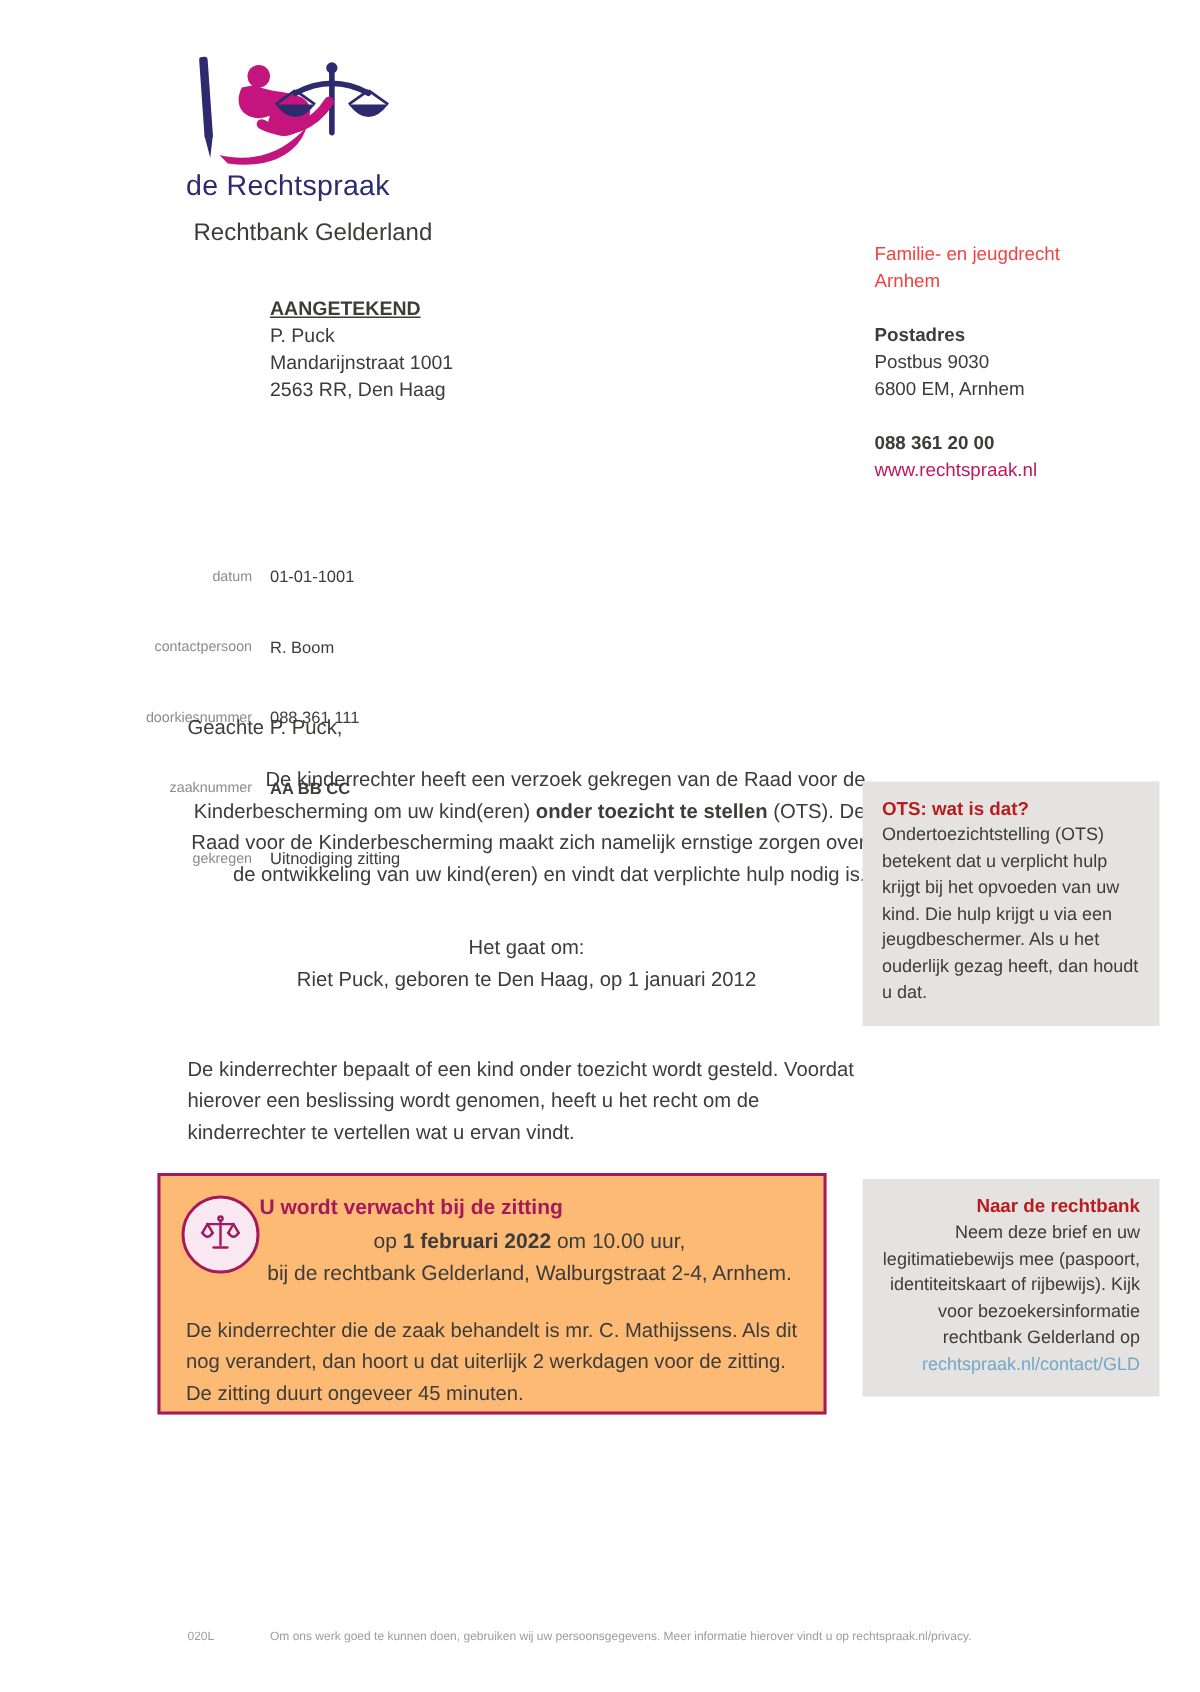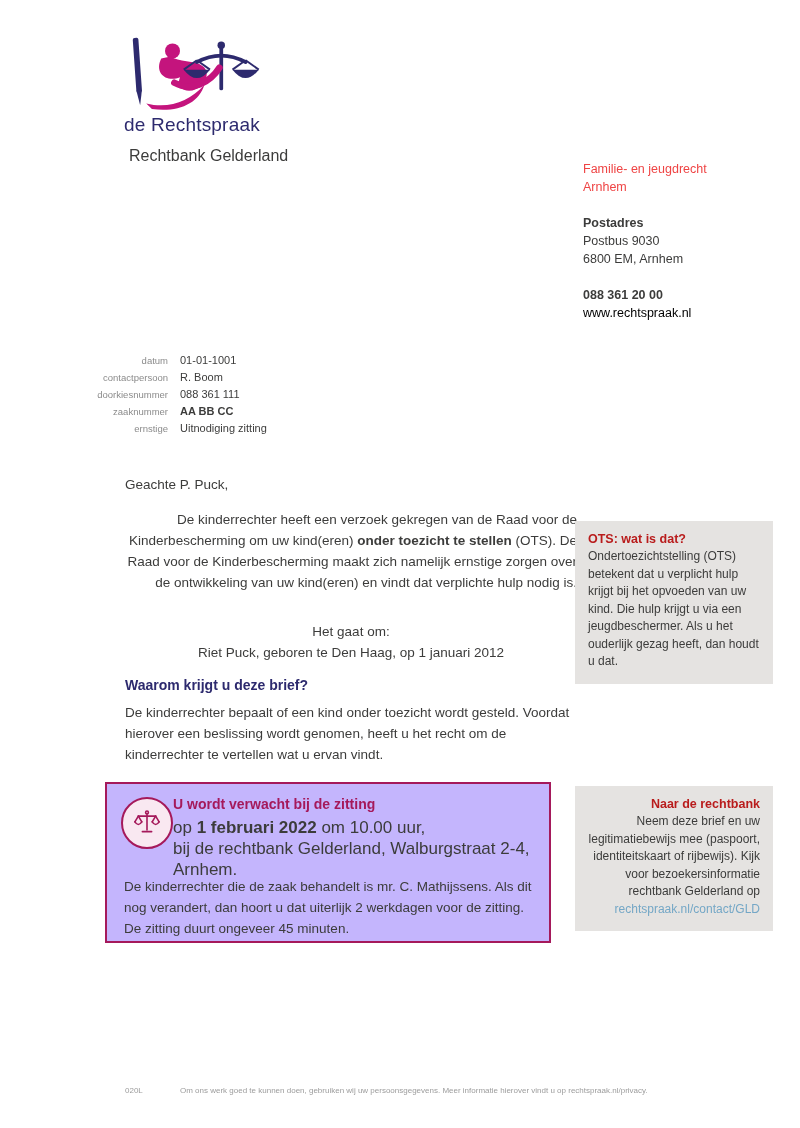--- a/index.html
+++ b/index.html
@@ -17,43 +17,43 @@
 
   
   .recipient{position:absolute;left:180px;top:197px;font-size:13px;line-height:18px;}
   .recipient .reg{font-weight:bold;text-decoration:underline;}
 
   
   .contact{position:absolute;left:583px;top:160px;font-size:12.5px;line-height:18px;}
   .contact .dept{color:#ef4444;}
   .contact .blk{margin-top:18px;}
   .contact .bold{font-weight:bold;}
-  .contact .link{color:#000000;text-decoration:none;}
+  .contact .link{color:#be185d;text-decoration:none;}
 
   
   .meta{position:absolute;left:95px;top:349px;font-size:11px;}
-  .meta .row{display:flex;align-items:flex-end;height:17px;}
+  .meta .row{display:flex;align-items:flex-start;height:17px;margin-top:30px;}
   .meta .lbl{width:73px;text-align:right;font-size:9.5px;color:#8b8b8b;}
   .meta .val{margin-left:12px;color:#3c3c3b;}
   .meta .val.bold{font-weight:bold;}
 
   
   .bodycol{position:absolute;left:125px;width:452px;font-size:13.5px;line-height:21px;}
   .salutation{top:474px;}
   .p1{top:509px;}
   .about{top:621px;}
   .why-h{top:675px;font-size:14px;font-weight:bold;color:#2d2a6e;}
   .p2{top:702px;}
 
   
-  .hearing{position:absolute;left:105px;top:782px;width:446px;height:161px;border:2.5px solid #a5195b;background:#c4b5fd;box-sizing:border-box;}
+  .hearing{position:absolute;left:105px;top:782px;width:446px;height:161px;border:2.5px solid #a5195b;background:#fdba74;box-sizing:border-box;}
   .hearing-icon{position:absolute;left:14px;top:13px;width:48px;height:48px;border:2px solid #a5195b;border-radius:50%;background:#f9e8f1;display:flex;align-items:center;justify-content:center;}
   .hearing-head{position:absolute;left:66px;top:12px;width:360px;}
   .hearing-title{font-size:14px;font-weight:bold;color:#a5195b;margin-bottom:5px;}
-  .hearing-line{font-size:17px;line-height:21px;}
+  .hearing-line{font-size:14px;line-height:21px;text-align:center;}
   .hearing-details{position:absolute;left:17px;top:92px;width:412px;font-size:13.5px;line-height:21px;}
 
   
   .panel{position:absolute;left:575px;width:198px;background:#e5e3e1;box-sizing:border-box;padding:11px 13px 13px 13px;}
   .panel .ptitle{font-size:12.5px;font-weight:bold;color:#b91c1c;margin-bottom:2px;}
   .panel .ptext{font-size:12px;line-height:17.5px;color:#3c3c3b;}
   .panel .plink{color:#74a7c6;text-decoration:none;}
   .panel.ots{top:521px;}
   .panel.visit{top:786px;text-align:right;}
 
@@ -92,20 +92,26 @@
         <line x1="82" y1="28" x2="96" y2="38"></line>
         <line x1="134" y1="28" x2="120" y2="38"></line>
         <line x1="134" y1="28" x2="148" y2="38"></line>
       </g>
       <path d="M58,52 C76,62 96,52 106,36" stroke="#c4147d" stroke-width="7" fill="none" stroke-linecap="round"></path>
     </svg>
   </div>
   <div class="brand">de Rechtspraak</div>
   <div class="court">Rechtbank Gelderland</div>
 
+  <div class="recipient">
+    <div class="reg">AANGETEKEND</div>
+    <div>P. Puck</div>
+    <div>Mandarijnstraat 1001</div>
+    <div>2563 RR, Den Haag</div>
+  </div>
 
   <div class="contact">
     <div class="dept">Familie- en jeugdrecht</div>
     <div class="dept">Arnhem</div>
     <div class="blk">
       <div class="bold">Postadres</div>
       <div>Postbus 9030</div>
       <div>6800 EM, Arnhem</div>
     </div>
     <div class="blk">
@@ -125,35 +131,34 @@
     </div>
     <div class="row">
       <span class="lbl">doorkiesnummer</span>
       <span class="val">088 361 111</span>
     </div>
     <div class="row">
       <span class="lbl">zaaknummer</span>
       <span class="val bold">AA BB CC</span>
     </div>
     <div class="row">
-      <span class="lbl">ernstige</span>
+      <span class="lbl">gekregen</span>
       <span class="val">Uitnodiging zitting</span>
     </div>
   </div>
 
   <div class="bodycol salutation" style="position:absolute;">Geachte P. Puck,</div>
 
   <div class="bodycol p1" style="position:absolute;text-align:right;"><span>De kinderrechter heeft een verzoek gekregen van de Raad voor de Kinderbescherming om uw kind(eren) </span><span class="b">onder toezicht te stellen</span><span> (OTS). De Raad voor de Kinderbescherming maakt zich namelijk ernstige zorgen over de ontwikkeling van uw kind(eren) en vindt dat verplichte hulp nodig is.</span></div>
 
   <div class="bodycol about" style="position:absolute;text-align:center;">
     <div>Het gaat om:</div>
     <div>Riet Puck, geboren te Den Haag, op 1 januari 2012</div>
   </div>
 
-  <div class="bodycol why-h" style="position:absolute;">Waarom krijgt u deze brief?</div>
   <div class="bodycol p2" style="position:absolute;">De kinderrechter bepaalt of een kind onder toezicht wordt gesteld. Voordat hierover een beslissing wordt genomen, heeft u het recht om de kinderrechter te vertellen wat u ervan vindt.</div>
 
   <div class="hearing">
     <div class="hearing-icon">
       <svg viewBox="0 0 26 26" width="30" height="30" aria-hidden="true" stroke="#a5195b" stroke-width="1.4" fill="none" stroke-linecap="round">
         <line x1="13" y1="5" x2="13" y2="19"></line>
         <line x1="9" y1="20.5" x2="17" y2="20.5"></line>
         <line x1="5.5" y1="7" x2="20.5" y2="7"></line>
         <circle cx="13" cy="3.8" r="1.2"></circle>
         <line x1="5.5" y1="7" x2="2.5" y2="12"></line>

